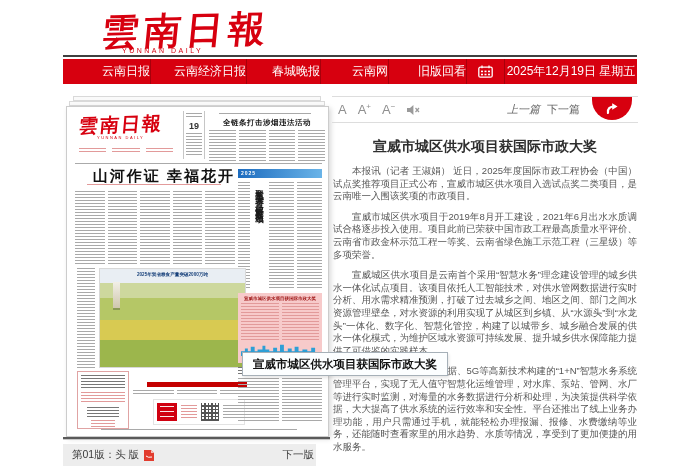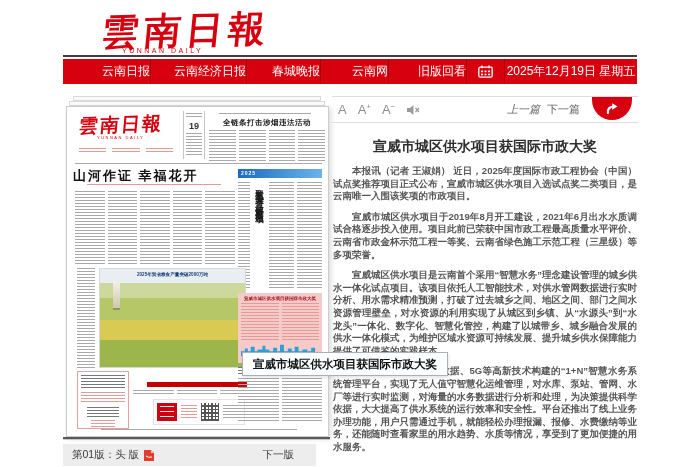--- a/index.html
+++ b/index.html
@@ -32,22 +32,22 @@
   .tl.dark { background:repeating-linear-gradient(to bottom,#777 0 1px,transparent 1px 3px); }
   .cols { display:flex; gap:3px; } .cols .tl { flex:1; }
   .mp-logo { left:12px; top:5px; font-family:"DejaVu Serif", serif; font-weight:bold;
     font-size:19px; color:#d7000f; letter-spacing:2px; transform:skewX(-7deg) rotate(-2deg); }
   .mp-logo-sub { left:30px; top:28px; font-size:4px; letter-spacing:1.5px; color:#d7000f; }
   .mp-datebox { left:116px; top:4px; width:22px; height:48px; border-left:1px solid #c6c6c6;
     border-right:1px solid #c6c6c6; padding:2px 2px; }
   .mp-day { font-size:9px; font-weight:bold; color:#333; text-align:center; margin:2px 0; }
   .mp-ht { left:142px; top:11px; width:116px; font-size:7.5px; font-weight:bold; color:#151515;
     text-align:center; letter-spacing:0.5px; white-space:nowrap; }
-  .mp-hm { left:6px; top:60px; width:162px; font-size:13px; font-weight:bold; color:#111;
-    letter-spacing:2px; text-align:left; white-space:nowrap; }
+  .mp-hm { left:6px; top:60px; width:162px; font-size:15px; font-weight:bold; color:#111;
+    letter-spacing:2px; text-align:right; white-space:nowrap; }
   .mp-banner { left:171px; top:62px; width:84px; height:9px;
     background:linear-gradient(90deg,#1d6cbf,#6ab4e8); color:#fff; font-size:5px;
     line-height:9px; padding-left:3px; font-weight:bold; letter-spacing:1px; }
   .mp-vh { writing-mode:vertical-rl; font-size:8.5px; font-weight:bold; color:#1a1a1a;
     letter-spacing:2px; line-height:13px; }
   .mp-pink { left:171px; top:186px; width:84px; height:70px; background:#f7caca; padding:3px 3px 0; }
   .mp-pink-title { font-size:4.5px; font-weight:bold; color:#a01818; text-align:center;
     margin-bottom:2px; white-space:nowrap; overflow:hidden; }
   .mp-photo { left:32px; top:161px; width:147px; height:100px; border:1px solid #d8d8d8;
     background:linear-gradient(180deg,#e9eef3 0 14%,#cdd89d 14% 30%,#b5c766 30% 52%,#d8ca52 52% 72%,#9cb64c 72% 100%); }
@@ -66,34 +66,34 @@
     background-size:70% 70%; background-repeat:no-repeat; background-position:center; }
   .qr-code { width:18px; height:18px;
     background-image:repeating-linear-gradient(0deg,#555 0 1.5px,transparent 1.5px 3.5px),
                      repeating-linear-gradient(90deg,#555 0 1.5px,transparent 1.5px 3.5px); }
 
   .viewer-sep { left:63px; top:437px; width:267px; height:2px; border-top:2px solid #5a5a5a;
     border-bottom:1px solid #c9c9c9; }
   .pagerbar { left:63px; top:444px; width:253px; height:22px; background:#ededed;
     display:flex; align-items:center; font-size:10.5px; color:#3a3a3a; }
   .pagerbar .lbl { padding-left:9px; }
-  .pagerbar .nextv { margin-left:auto; padding-right:22px; cursor:pointer;font-family:Liberation Mono, monospace; }
+  .pagerbar .nextv { margin-left:auto; padding-right:2px; cursor:pointer;font-family:Liberation Mono, monospace; }
 
   
   .reader { left:332px; top:96px; width:306px; height:364px; }
   .toolbar { position:relative; height:27px; border-top:1px solid #ddd; border-bottom:1px solid #ddd;
     display:flex; align-items:center; gap:11px; padding:0 6px; }
   .tb-font { color:#8f8f8f; font-size:13px; cursor:pointer; }
   .tb-font sup { font-size:8px; }
   .tb-nav { color:#666; font-size:11px; cursor:pointer; }
   .tb-spacer { flex:1; }
   .return-fab { position:absolute; right:6px; top:0; width:40px; height:23px; background:#d7000f;
     border-radius:0 0 20px 20px; display:flex; align-items:center; justify-content:center; cursor:pointer; }
   .art-title { margin:15px 4px 7px; text-align:center; font-size:14px; font-weight:bold; color:#2e2e2e; }
-  .art-body { padding:2px 1px;font-weight:bold; }
+  .art-body { padding:2px 1px; }
   .art-body p { font-size:9.5px; line-height:12.6px; color:#565656; text-align:justify;
     text-indent:2em; margin-bottom:8px; }
 
   
   .tooltip { left:242px; top:352px; height:24px; line-height:22px; padding:0 10px;
     background:#fcfeff; border:1px solid #a6b0b8; box-shadow:1px 2px 3px rgba(0,0,0,0.1);
     font-size:11.5px; font-weight:bold; color:#111; white-space:nowrap; }
 </style>
 </head>
 <body>

